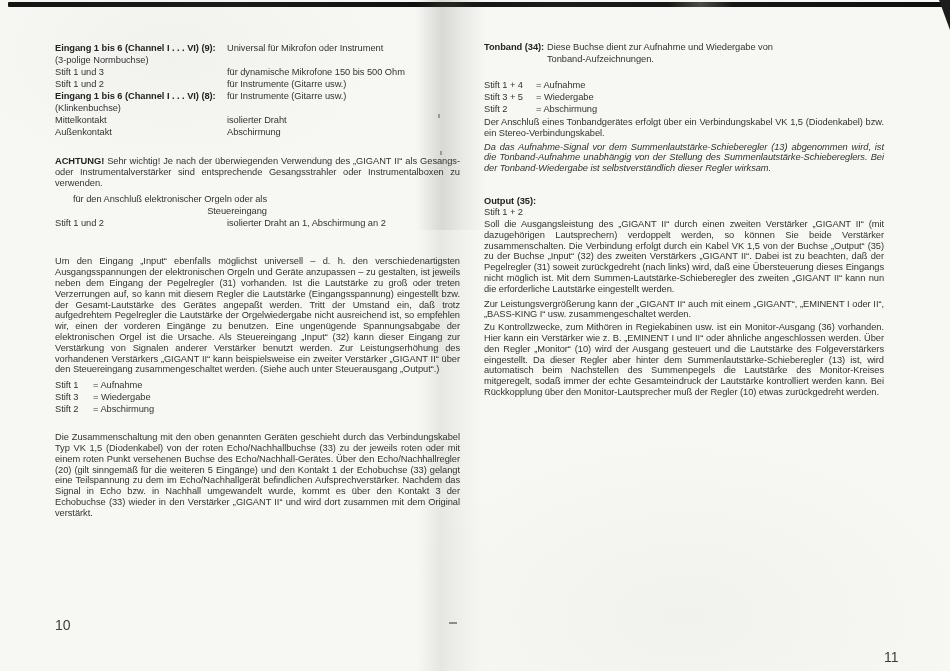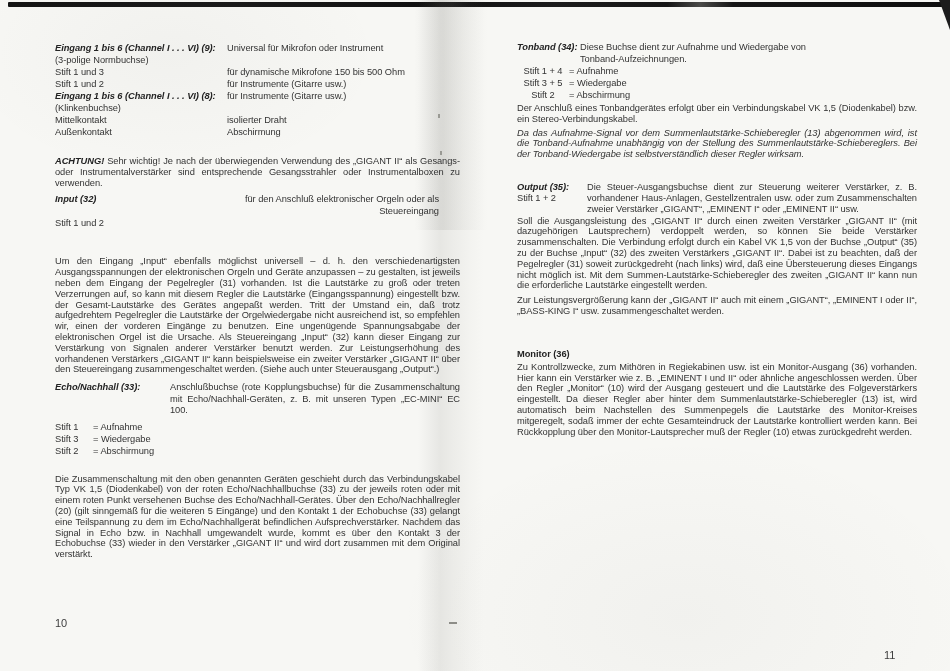--- a/index.html
+++ b/index.html
@@ -37,25 +37,25 @@
     background:linear-gradient(90deg,rgba(90,90,85,0) 0%,rgba(90,90,85,0.10) 40%,rgba(90,90,85,0.05) 65%,rgba(90,90,85,0) 100%);
   }
   .speck{position:absolute;background:#9a9a94;}
   .sp1{left:438px;top:114px;width:2px;height:4px;}
   .sp2{left:440px;top:151px;width:2px;height:4px;}
   .dash-mark{position:absolute;left:449px;top:622px;width:8px;height:2px;background:#8d8d88;}
 
   
   .col{position:absolute;top:42px;}
   .col-left{left:55px;width:405px;}
-  .col-right{left:517px;width:400px;}
+  .col-right{left:484px;width:400px;}
 
   p{margin:0;}
   .just{text-align:justify;line-height:10.8px;}
-  .b{font-weight:700;color:#232323;font-style:italic;}
+  .b{font-weight:700;color:#232323;}
 
   .dl-row{display:flex;line-height:12px;}
   .dl-term{width:172px;flex:0 0 172px;white-space:nowrap;}
   .dl-def{flex:1;}
   .dl-def-narrow{flex:0 0 212px;width:212px;text-align:right;}
 
   .echo-row{display:flex;line-height:11.5px;}
   .echo-term{width:115px;flex:0 0 115px;}
   .echo-def{flex:1;text-align:justify;}
 
@@ -66,31 +66,31 @@
   .tb-row{display:flex;line-height:11.5px;}
   .tb-term{width:63px;flex:0 0 63px;}
   .tb-def{flex:0 0 235px;width:235px;}
 
   .out-row{display:flex;}
   .out-term{width:62px;flex:0 0 62px;line-height:11.5px;}
   .out-def{flex:1;text-align:justify;line-height:11.2px;}
 
   .heading{font-weight:700;color:#232323;line-height:11px;}
 
-  .pgnum{position:absolute;font-size:11px;color:#3d3d3d;}
+  .pgnum{position:absolute;font-size:14px;color:#3d3d3d;}
   .pg-left{left:55px;top:617px;}
   .pg-right{left:884px;top:649px;}
 
   
   .mt5{margin-top:5px;}   .mt4{margin-top:4px;}
   .mt7{margin-top:7px;}   .mt9{margin-top:3px;font-style:italic;}
   .mt15{margin-top:27px;} .mt17{margin-top:17px;}
   .mt18{margin-top:18px;} .mt22{margin-top:22px;gap:8px;}
   .mt32{margin-top:32px;} .mt2{margin-top:2px;}
-  .mt6{margin-top:0;text-align:center;}   .mt3{margin-top:3px;}
+  .mt6{margin-top:14px;}   .mt3{margin-top:3px;}
 </style>
 </head>
 <body>
 
 <div class="sheet">
 
   <div class="scan-bar"></div>
   <div class="corner-mark"></div>
   <div class="fold"></div>
   <div class="fold-top"></div>
@@ -132,34 +132,30 @@
       <div class="dl-row">
         <span class="dl-term">Außenkontakt</span>
         <span class="dl-def">Abschirmung</span>
       </div>
     </div>
 
     <p class="just mt18"><span class="b">ACHTUNG!</span><span> Sehr wichtig! Je nach der überwiegenden Verwendung des „GIGANT II“ als Gesangs- oder Instrumentalverstärker sind entsprechende Gesangsstrahler oder Instrumentalboxen zu verwenden.</span></p>
 
     <div class="mt5">
       <div class="dl-row">
-        <span class="dl-term b">Input (32)</span>
         <span class="dl-def dl-def-narrow">für den Anschluß elektronischer Orgeln oder als Steuereingang</span>
       </div>
       <div class="dl-row">
         <span class="dl-term">Stift 1 und 2</span>
+        <span class="dl-def">isolierter Draht an 1, Abschirmung an 2</span>
       </div>
     </div>
 
     <p class="just mt15">Um den Eingang „Input“ ebenfalls möglichst universell – d. h. den verschiedenartigsten Ausgangsspannungen der elektronischen Orgeln und Geräte anzupassen – zu gestalten, ist jeweils neben dem Eingang der Pegelregler (31) vorhanden. Ist die Lautstärke zu groß oder treten Verzerrungen auf, so kann mit diesem Regler die Lautstärke (Eingangsspannung) eingestellt bzw. der Gesamt-Lautstärke des Gerätes angepaßt werden. Tritt der Umstand ein, daß trotz aufgedrehtem Pegelregler die Lautstärke der Orgelwiedergabe nicht ausreichend ist, so empfehlen wir, einen der vorderen Eingänge zu benutzen. Eine ungenügende Spannungsabgabe der elektronischen Orgel ist die Ursache. Als Steuereingang „Input“ (32) kann dieser Eingang zur Verstärkung von Signalen anderer Verstärker benutzt werden. Zur Leistungserhöhung des vorhandenen Verstärkers „GIGANT II“ kann beispielsweise ein zweiter Verstärker „GIGANT II“ über den Steuereingang zusammengeschaltet werden. (Siehe auch unter Steuerausgang „Output“.)</p>
 
-    <div class="echo-row mt7">
-      <span class="echo-term b">Echo/Nachhall (33):</span>
-      <span class="echo-def">Anschlußbuchse (rote Kopplungsbuchse) für die Zusammenschaltung mit Echo/Nachhall-Geräten, z. B. mit unseren Typen „EC-MINI“  EC 100.</span>
-    </div>
 
     <div class="mt4">
       <div class="pin-row">
         <span class="pin-label-s">Stift 1</span>
         <span>= Aufnahme</span>
       </div>
       <div class="pin-row">
         <span class="pin-label-s">Stift 3</span>
         <span>= Wiedergabe</span>
       </div>
@@ -196,26 +192,24 @@
 
     <p class="just mt2">Der Anschluß eines Tonbandgerätes erfolgt über ein Verbindungskabel VK 1,5 (Diodenkabel) bzw. ein Stereo-Verbindungskabel.</p>
 
     <p class="just mt9">Da das Aufnahme-Signal vor dem Summenlautstärke-Schieberegler (13) abgenommen wird, ist die Tonband-Aufnahme unabhängig von der Stellung des Summenlautstärke-Schiebereglers. Bei der Tonband-Wiedergabe ist selbstverständlich dieser Regler wirksam.</p>
 
     <div class="out-row mt22">
       <span class="out-term">
         <span class="b">Output (35):</span><br>
         <span>Stift 1 + 2</span>
       </span>
-      <span class="out-def">Die Steuer-Ausgangsbuchse dient zur Steuerung weiterer Verstärker, z. B. vorhandener Haus-Anlagen, Gestellzentralen usw. oder zum Zusammenschalten zweier Verstärker „GIGANT“, „EMINENT I“ oder „EMINENT II“ usw.</span>
     </div>
 
     <p class="just">Soll die Ausgangsleistung des „GIGANT II“ durch einen zweiten Verstärker „GIGANT II“ (mit dazugehörigen Lautsprechern) verdoppelt werden, so können Sie beide Verstärker zusammenschalten. Die Verbindung erfolgt durch ein Kabel VK 1,5 von der Buchse „Output“ (35) zu der Buchse „Input“ (32) des zweiten Verstärkers „GIGANT II“. Dabei ist zu beachten, daß der Pegelregler (31) soweit zurückgedreht (nach links) wird, daß eine Übersteuerung dieses Eingangs nicht möglich ist. Mit dem Summen-Lautstärke-Schieberegler des zweiten „GIGANT II“ kann nun die erforderliche Lautstärke eingestellt werden.</p>
     <p class="just mt4">Zur Leistungsvergrößerung kann der „GIGANT II“ auch mit einem „GIGANT“, „EMINENT I oder II“, „BASS-KING I“ usw. zusammengeschaltet werden.</p>
 
-    <p class="heading mt32">Monitor (36)</p>
     <p class="just mt2">Zu Kontrollzwecke, zum Mithören in Regiekabinen usw. ist ein Monitor-Ausgang (36) vorhanden. Hier kann ein Verstärker wie z. B. „EMINENT I und II“ oder ähnliche angeschlossen werden. Über den Regler „Monitor“ (10) wird der Ausgang gesteuert und die Lautstärke des Folgeverstärkers eingestellt. Da dieser Regler aber hinter dem Summenlautstärke-Schieberegler (13) ist, wird automatisch beim Nachstellen des Summenpegels die Lautstärke des Monitor-Kreises mitgeregelt, sodaß immer der echte Gesamteindruck der Lautstärke kontrolliert werden kann. Bei Rückkopplung über den Monitor-Lautsprecher muß der Regler (10) etwas zurückgedreht werden.</p>
   </div>
 
   <div class="pgnum pg-left">10</div>
   <div class="pgnum pg-right">11</div>
 
 </div>
 
 </body></html>

